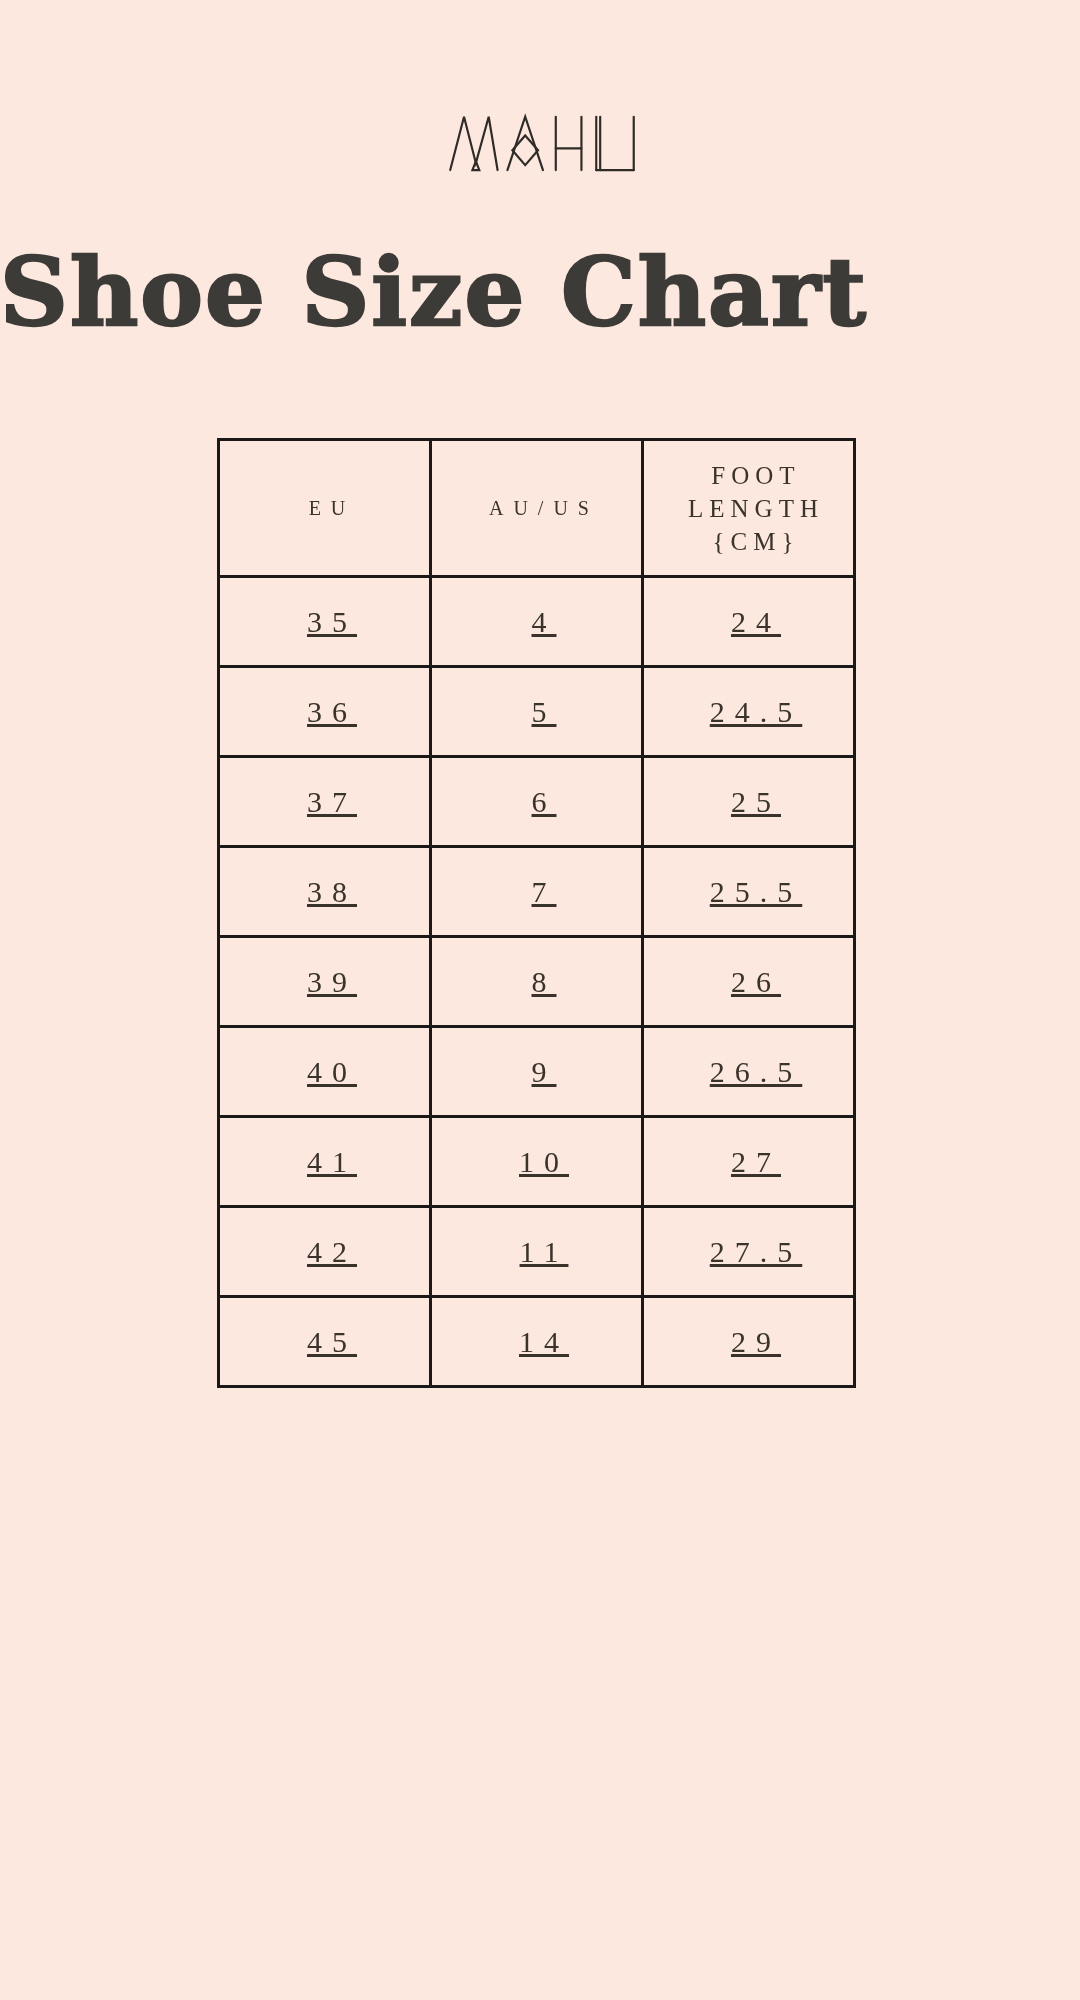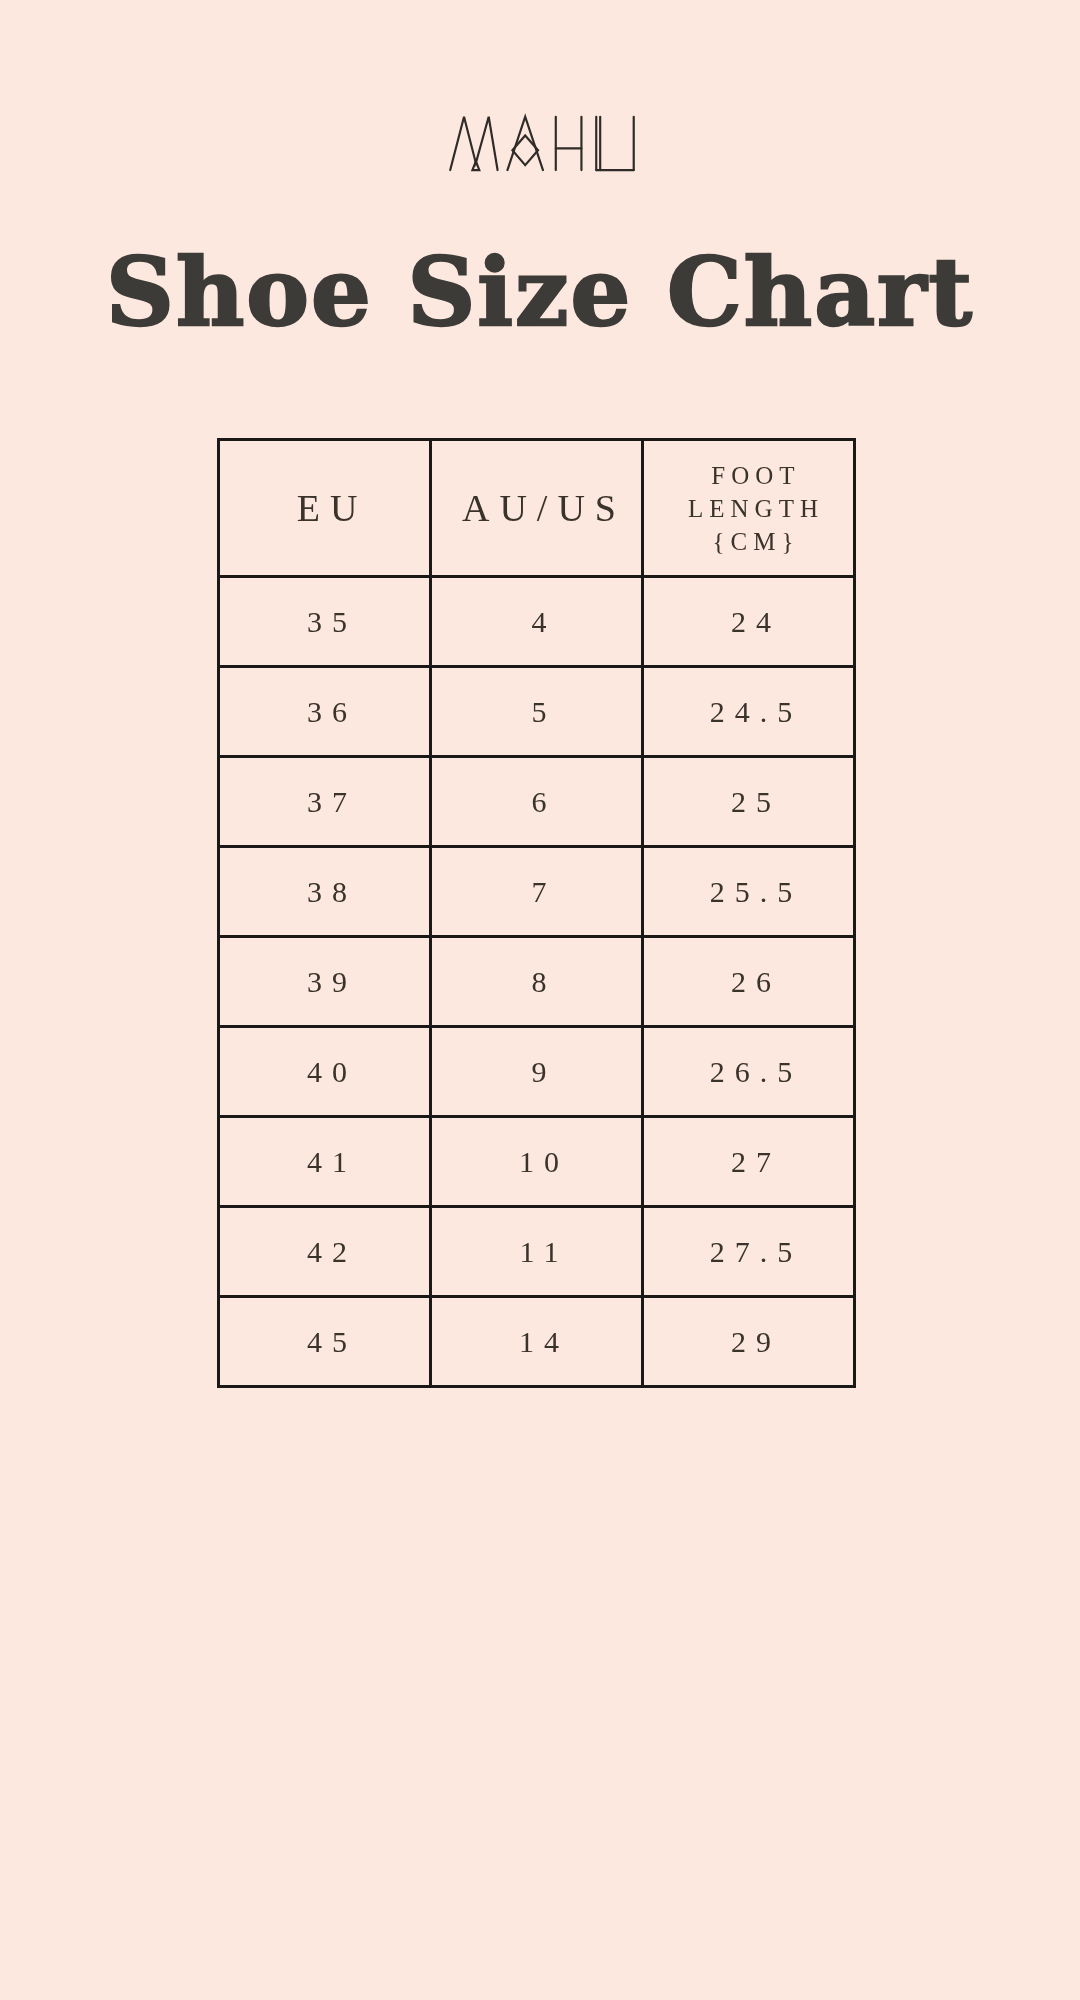--- a/index.html
+++ b/index.html
@@ -18,21 +18,20 @@
     position: absolute;
     top: 100px;
     left: 50%;
     transform: translateX(-50%);
   }
   .page-title {
     position: absolute;
     top: 238px;
     left: 0;
     width: 100%;
-    text-align: center;
     font-family: "DejaVu Serif", serif;
     font-weight: bold;
     font-size: 94px;
     line-height: 1.15;
     letter-spacing: 2px;
     color: #3d3b38;
     -webkit-text-stroke: 2.5px #3d3b38;
   }
   table.size-table {
     position: absolute;
@@ -47,32 +46,33 @@
     border: 3px solid #1b1918;
     text-align: center;
     vertical-align: middle;
     color: #3a332c;
     font-weight: normal;
     padding-left: 16px;
   }
   table.size-table thead tr { height: 137px; }
   table.size-table tbody tr { height: 90px; }
   .hdr {
-    font-size: 38px;
+    font-size: 20px;
     letter-spacing: 10px;
   }
   .hdr-small span {
     display: block;
     font-size: 25px;
     letter-spacing: 6px;
     line-height: 33px;
   }
   td.cell {
     font-size: 30px;
     letter-spacing: 10px;
+    text-decoration: underline;
   }
 </style>
 </head>
 <body>
 
 <svg class="logo" role="img" viewBox="0 0 210 75" width="208" height="74" aria-label="MAHLI">
   <g stroke="#2e2b28" stroke-width="2.2" fill="none" stroke-linecap="round" stroke-linejoin="miter">
 
     <polyline points="14,71 28,17 40,64 53,17 62,71"></polyline>
     <path d="M36.5,71 L40,62 L43.5,71 Z"></path>

